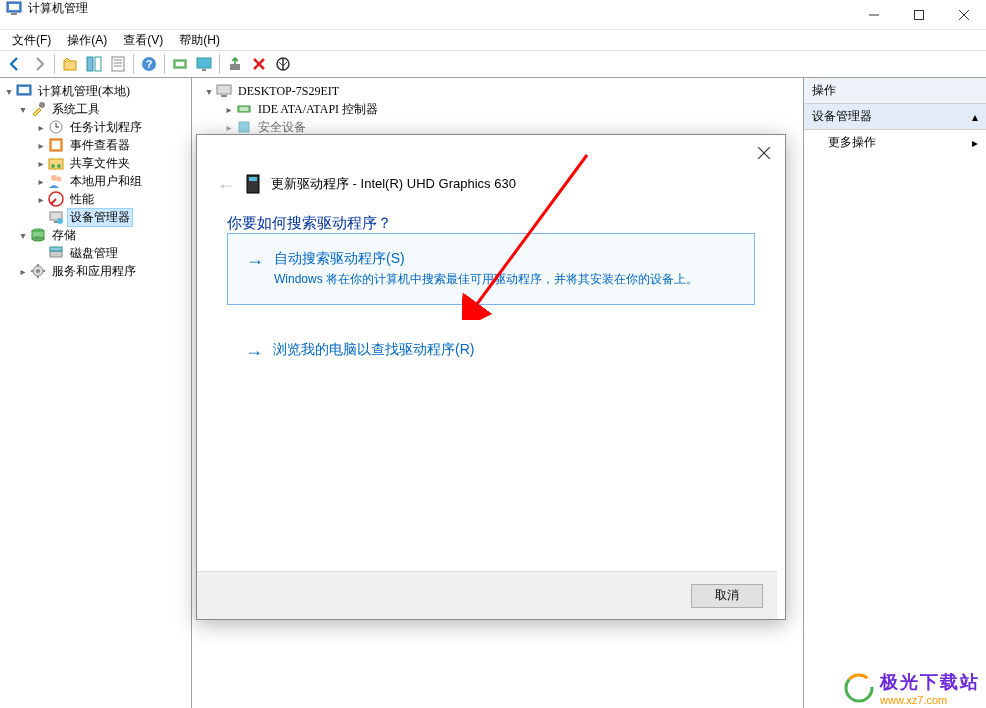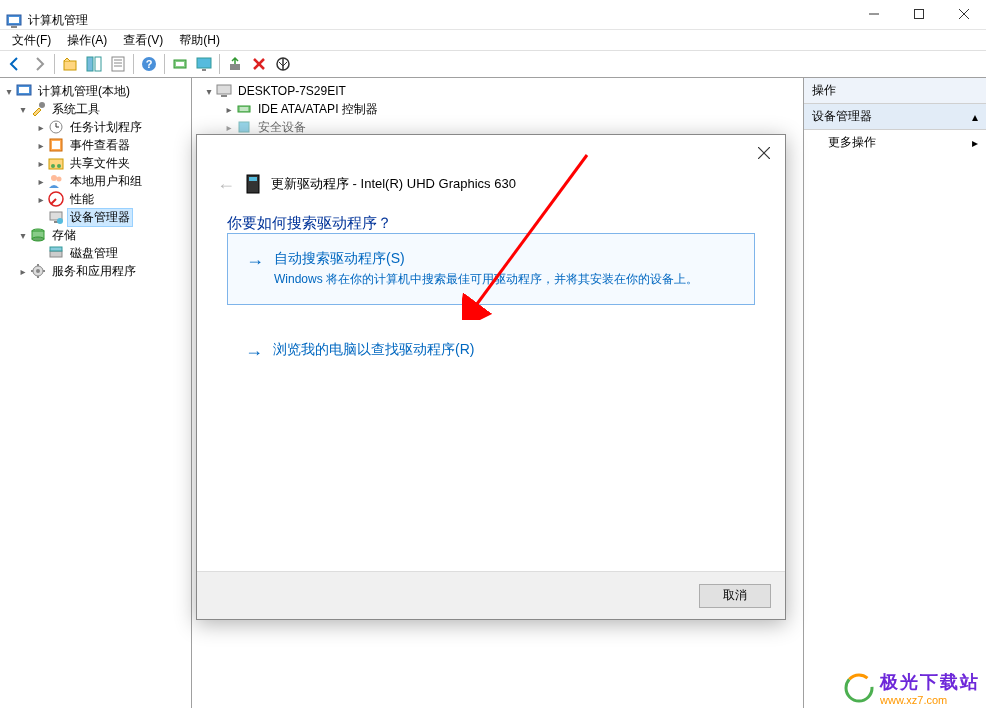--- a/index.html
+++ b/index.html
@@ -1,33 +1,33 @@
 <!DOCTYPE html>
 <html><head>
 <meta charset="utf-8">
 <style>
 * { box-sizing: border-box; margin: 0; padding: 0; }
 body { font-family: "Microsoft YaHei", "Segoe UI", sans-serif; font-size: 12px; background: #fff; width: 986px; height: 708px; overflow: hidden; position: relative; }
-.titlebar { height: 30px; display: flex; align-items: flex-end; background: #fff; border-bottom: 1px solid #e5e5e5; }
+.titlebar { height: 30px; display: flex; align-items: flex-start; background: #fff; border-bottom: 1px solid #e5e5e5; }
 .titlebar .app-icon { width: 16px; height: 16px; margin: 0 6px; }
 .titlebar .title { flex: 1; color: #000; }
 .win-controls { display: flex; }
 .win-controls div { width: 45px; height: 30px; display: flex; align-items: center; justify-content: center; color: #555; }
 .menubar { height: 20px; display: flex; align-items: center; padding: 0 4px; background: #fff; font-size: 12px; }
 .menubar span { padding: 2px 8px; }
 .toolbar { height: 28px; display: flex; align-items: center; padding: 0 4px; border-top: 1px solid #e0e0e0; border-bottom: 1px solid #a0a0a0; gap: 2px; background: #fff; }
 .toolbar .tbtn { width: 22px; height: 22px; display: flex; align-items: center; justify-content: center; border: 1px solid transparent; }
 .toolbar .sep { width: 1px; height: 20px; background: #c0c0c0; margin: 0 2px; }
 .main-area { display: flex; height: calc(100% - 78px); }
 .left-pane { width: 192px; border-right: 1px solid #a0a0a0; padding: 4px 0; background: #fff; overflow: hidden; }
 .tree-item { display: flex; align-items: center; height: 18px; padding: 1px 0; white-space: nowrap; }
 .tree-item .exp { width: 14px; text-align: center; color: #666; font-size: 10px; cursor: pointer; }
 .tree-item .ticon { width: 16px; height: 16px; margin-right: 3px; flex-shrink: 0; }
 .tree-item.selected > .lbl { background: #cce8ff; border: 1px solid #99d1ff; padding: 0 2px; }
-.tree-item .lbl { padding: 0 3px; }
+.tree-item .lbl { padding: 0 3px; font-family: Liberation Serif, serif; }
 .lvl0 { padding-left: 2px; } .lvl1 { padding-left: 16px; } .lvl2 { padding-left: 34px; }
 .center-pane { flex: 1; border-right: 1px solid #a0a0a0; background: #fff; padding: 4px 0; position: relative; }
 .right-pane { width: 182px; background: #fff; }
 .right-pane .hdr { background: #eef3fa; border-bottom: 1px solid #d0d0d0; padding: 4px 8px; font-size: 12px; }
 .right-pane .section { background: #e2ecf7; padding: 4px 8px; border-bottom: 1px solid #d0d0d0; display:flex; justify-content:space-between; align-items:center; }
 .right-pane .action-item { padding: 4px 8px 4px 24px; display:flex; justify-content:space-between; align-items:center; }
 
 .dialog { position: absolute; left: 196px; top: 134px; width: 590px; height: 486px; background: #fff; border: 1px solid #888; box-shadow: 0 4px 20px rgba(0,0,0,0.3); z-index: 10; }
 .dialog-close { position: absolute; right: 6px; top: 6px; width: 30px; height: 24px; display:flex;align-items:center;justify-content:center; font-size: 14px; }
 .dialog-header { display: flex; align-items: center; padding: 38px 20px 10px 20px; gap: 10px; }
@@ -35,21 +35,21 @@
 .dialog-header .dicon { width: 16px; height: 20px; }
 .dialog-header .dtitle { font-size: 13px; }
 .dialog-body { padding: 10px 30px; }
 .prompt { color: #003399; font-size: 15px; }
 .option-box { border: 1px solid #d0d0d0; padding: 16px 18px; margin-bottom: 20px; cursor: pointer; position: relative; }
 .option-box.hover { border: 1px solid #7eb4ea; background: #f5faff; }
 .option-row { display: flex; align-items: flex-start; gap: 10px; }
 .option-arrow { color: #0067c0; font-size: 18px; line-height: 18px; }
 .option-title { color: #0067c0; font-size: 14px; }
 .option-desc { color: #0067c0; font-size: 12px; margin-top: 3px; }
-.dialog-footer { position: absolute; bottom: 0; left: 0; right: 0; height: 48px; background: #f0f0f0; border-top: 1px solid #ddd; display:flex; align-items:center; justify-content:flex-end; padding: 0 14px; }
+.dialog-footer { position: absolute; bottom: 0; left: 0; right: 8px; height: 48px; background: #f0f0f0; border-top: 1px solid #ddd; display:flex; align-items:center; justify-content:flex-end; padding: 0 14px; }
 .btn { min-width: 72px; height: 24px; border: 1px solid #adadad; background: #e1e1e1; font-size: 12px; padding: 0 12px; }
 
 .red-arrow { position: absolute; left: 462px; top: 150px; z-index: 20; pointer-events:none; }
 
 .watermark { position: absolute; right: 6px; bottom: 2px; display:flex; align-items:center; gap:6px; }
 .watermark .logo { width: 30px; height: 30px; }
 .watermark .t1 { color: #6d28d9; font-size: 18px; font-weight: bold; letter-spacing: 2px; }
 .watermark .t2 { color: #ff9800; font-size: 11px; }
 
 svg { display: block; }

